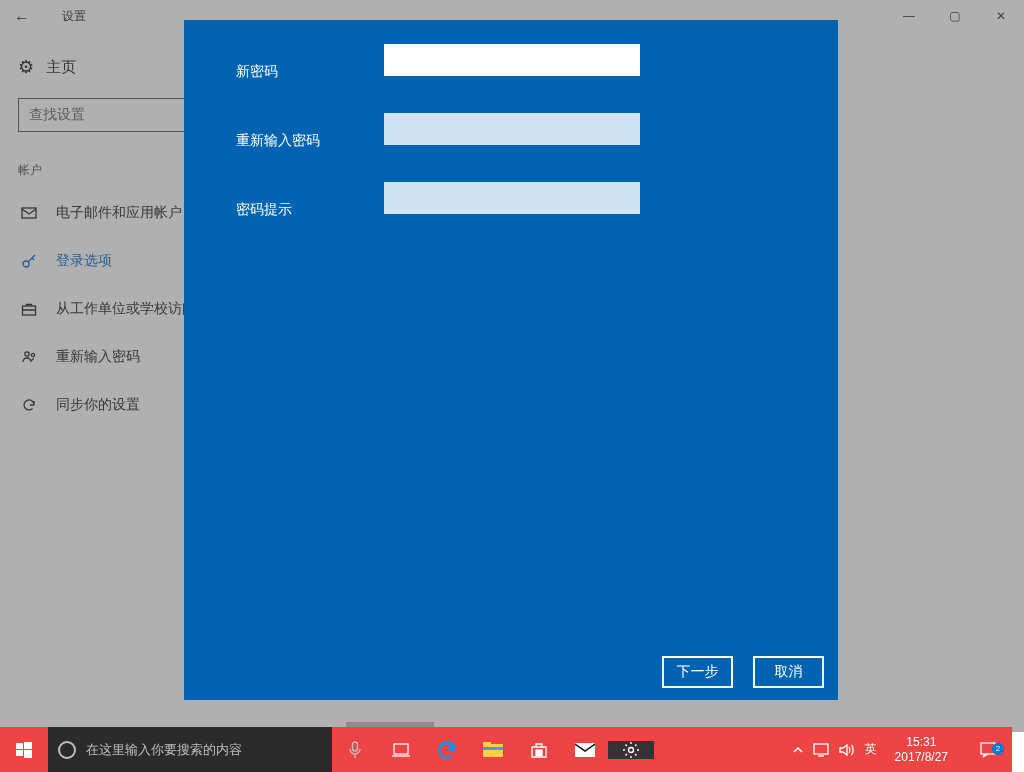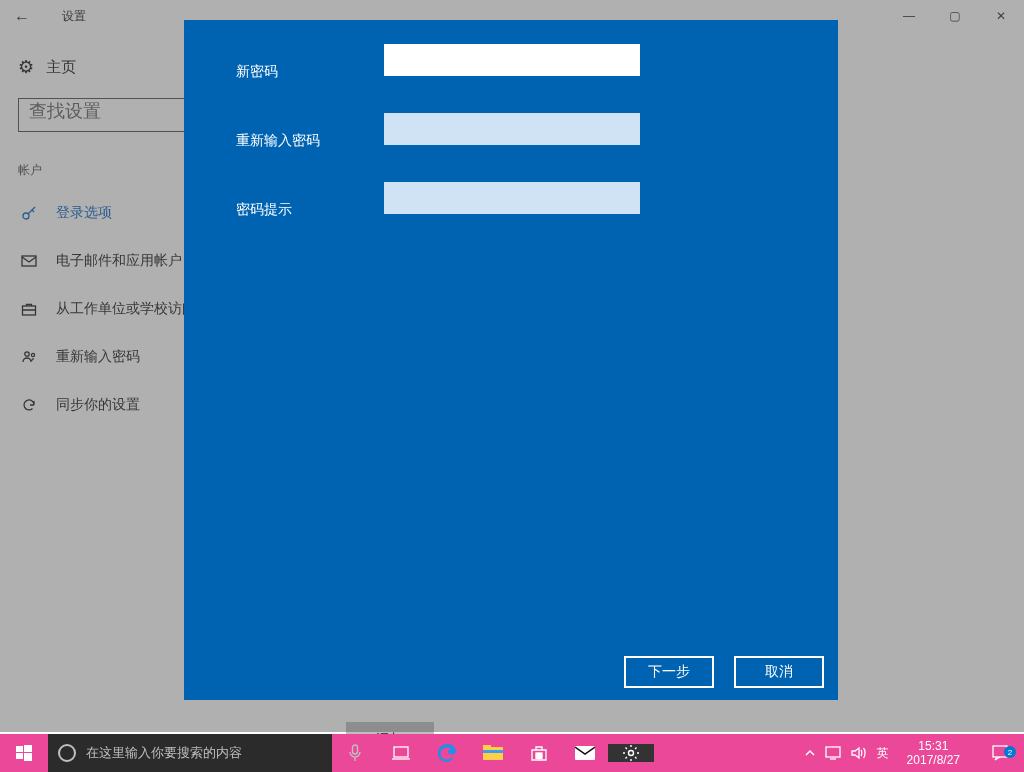--- a/index.html
+++ b/index.html
@@ -12,21 +12,21 @@
 .titlebar { height: 32px; display: flex; align-items: center; padding-left: 8px; }
 .titlebar .tb-back { width: 28px; text-align: center; font-size: 16px; color: #333; }
 .titlebar .tb-title { font-size: 12px; color: #222; margin-left: 26px; }
 .titlebar .wc { margin-left: auto; display: flex; }
 .titlebar .wc div { width: 46px; height: 32px; display: flex; align-items: center; justify-content: center; font-size: 12px; color: #333; }
 
 .settings-body { display: flex; flex: 1; min-height: 0; }
 .sidebar { width: 300px; padding: 24px 18px 0 18px; }
 .home-row { display: flex; align-items: center; gap: 12px; font-size: 15px; color: #222; margin-bottom: 20px; }
 .home-row .gear { font-size: 18px; }
-.search-box { width: 260px; height: 34px; border: 1px solid #555; padding: 0 10px; font-size: 18px; color: #666; display: flex; }
+.search-box { width: 260px; height: 34px; border: 1px solid #555; padding: 0 10px; font-size: 14px; color: #666; display: flex; align-items: center; }
 .section-label { font-size: 12px; color: #555; margin-top: 30px; margin-bottom: 10px; }
 .nav-item { display: flex; align-items: center; gap: 18px; height: 48px; font-size: 14px; color: #222; padding-left: 2px; }
 .nav-item.active { color: #0a66c2; }
 .nav-item .ic { width: 18px; display: inline-flex; justify-content: center; }
 
 .main-area { flex: 1; padding-top: 690px; }
 .add-btn { width: 88px; height: 36px; background: #bfbfbf; color: #222; font-size: 14px; display: flex; align-items: center; justify-content: center; margin-left: 46px; }
 
 
 .dim { position: absolute; inset: 0 0 40px 0; background: rgba(80,80,80,0.45); }
@@ -36,24 +36,24 @@
 .modal-header { display: flex; align-items: center; gap: 16px; padding: 28px 20px 10px 18px; }
 .back-circle { width: 28px; height: 28px; border: 2px solid #fff; border-radius: 50%; display: flex; align-items: center; justify-content: center; font-size: 15px; }
 .modal-title { font-size: 26px; font-weight: 400; letter-spacing: 1px; }
 .form { padding: 18px 0 0 52px; }
 .form-row { display: flex; align-items: center; margin-bottom: 26px; }
 .form-row label { width: 148px; font-size: 14px; margin-top: 25px; }
 .form-row .textbox { width: 256px; height: 32px; border: none; }
 .textbox.white { background: #ffffff; }
 .textbox.light { background: #cfe3f5; }
 .modal-footer { position: absolute; right: 14px; bottom: 12px; display: flex; gap: 20px; }
-.modal-footer .btn { width: 90px; height: 32px; border: 2px solid #fff; background: transparent; color: #fff; font-size: 14px; display: flex; align-items: center; justify-content: center; }
-
-
-.taskbar { position: absolute; left: 0; right: 0; bottom: 0; height: 38px; background: #ec4899; color: #fff; display: flex; align-items: stretch; }
+.modal-footer .btn { width: 71px; height: 32px; border: 2px solid #fff; background: transparent; color: #fff; font-size: 14px; display: flex; align-items: center; justify-content: center; }
+
+
+.taskbar { position: absolute; left: 0; right: 12px; bottom: 0; height: 45px; background: #ef4444; color: #fff; display: flex; align-items: stretch; }
 .taskbar .start { width: 48px; display: flex; align-items: center; justify-content: center; }
 .taskbar .cortana { display: flex; align-items: center; background: #2b2b2b; width: 284px; padding-left: 10px; gap: 10px; font-size: 13px; color: #bfbfbf; }
 .taskbar .cortana .ring { width: 18px; height: 18px; border: 2px solid #bfbfbf; border-radius: 50%; }
 .taskbar .tb-icons { display: flex; align-items: center; }
 .taskbar .tb-icons .tbi { width: 46px; display: flex; align-items: center; justify-content: center; font-size: 16px; }
 .tbi.active { background: #333; }
 .taskbar .tray { margin-left: auto; display: flex; align-items: center; gap: 10px; padding-right: 2px; font-size: 12px; }
 .taskbar .clock { text-align: center; line-height: 1.2; padding: 0 8px; }
 .taskbar .notif { width: 44px; display: flex; align-items: center; justify-content: center; position: relative; }
 .notif .badge { position: absolute; bottom: 4px; right: 6px; width: 12px; height: 12px; border-radius: 50%; background: #0078d4; font-size: 8px; display: flex; align-items: center; justify-content: center; }
@@ -79,37 +79,37 @@
       <div class="sidebar">
         <div class="home-row">
           <span class="gear">⚙</span>
           <span>主页</span>
         </div>
         <div class="search-box">
           <span>查找设置</span>
         </div>
         <div class="section-label">帐户</div>
 
+        <div class="nav-item">
+          <span class="ic">
+            <svg width="16" height="16" viewBox="0 0 16 16" stroke="#222" fill="none" stroke-width="1.3">
+                <rect x="1" y="3" width="14" height="10"></rect>
+                <path d="M1 4l7 5 7-5"></path>
+              </svg>
+          </span>
+          <span>电子邮件和应用帐户</span>
+        </div>
         <div class="nav-item active">
           <span class="ic">
             <svg width="16" height="16" viewBox="0 0 16 16" stroke="#0a66c2" fill="none" stroke-width="1.3">
                 <circle cx="5" cy="11" r="3"></circle>
                 <path d="M7.5 8.5L14 2M11 5l2 2"></path>
               </svg>
           </span>
           <span>登录选项</span>
-        </div>
-        <div class="nav-item">
-          <span class="ic">
-            <svg width="16" height="16" viewBox="0 0 16 16" stroke="#222" fill="none" stroke-width="1.3">
-                <rect x="1" y="3" width="14" height="10"></rect>
-                <path d="M1 4l7 5 7-5"></path>
-              </svg>
-          </span>
-          <span>电子邮件和应用帐户</span>
         </div>
         <div class="nav-item">
           <span class="ic">
             <svg width="16" height="16" viewBox="0 0 16 16" stroke="#222" fill="none" stroke-width="1.3">
                 <rect x="1.5" y="5" width="13" height="9"></rect>
                 <path d="M5.5 5V3.5h5V5M1.5 9h13"></path>
               </svg>
           </span>
           <span>从工作单位或学校访问</span>
         </div>

